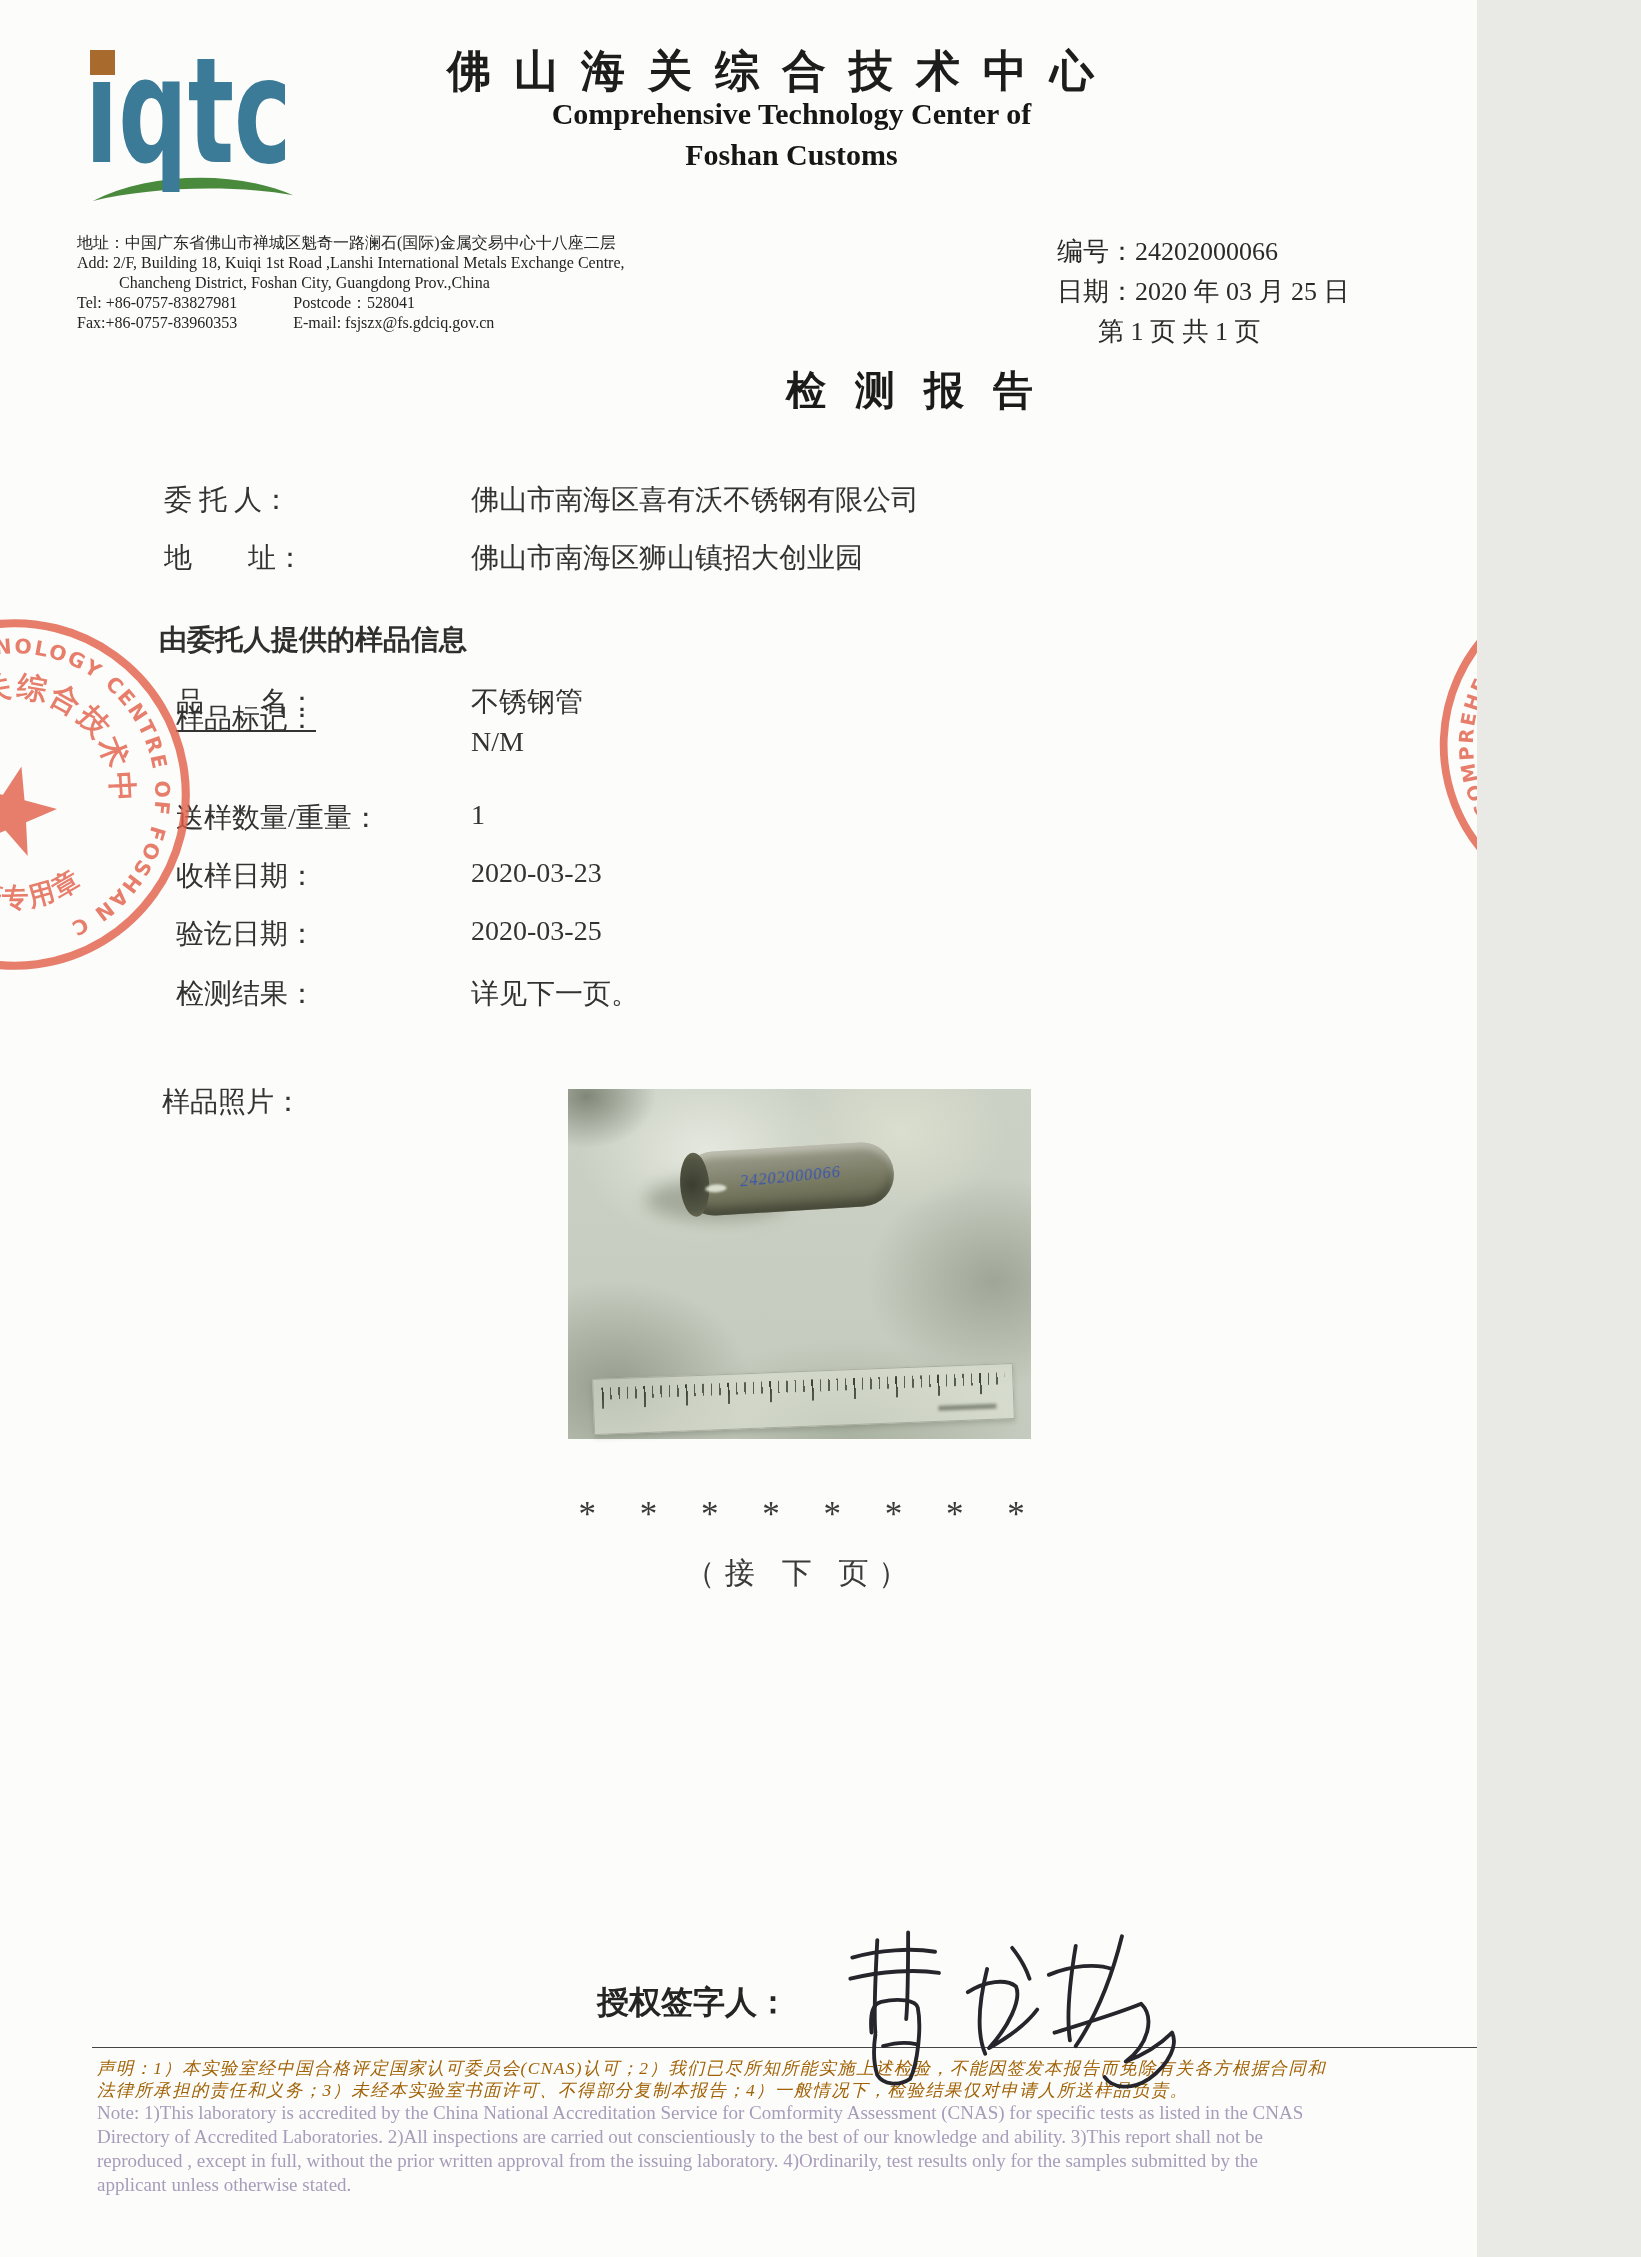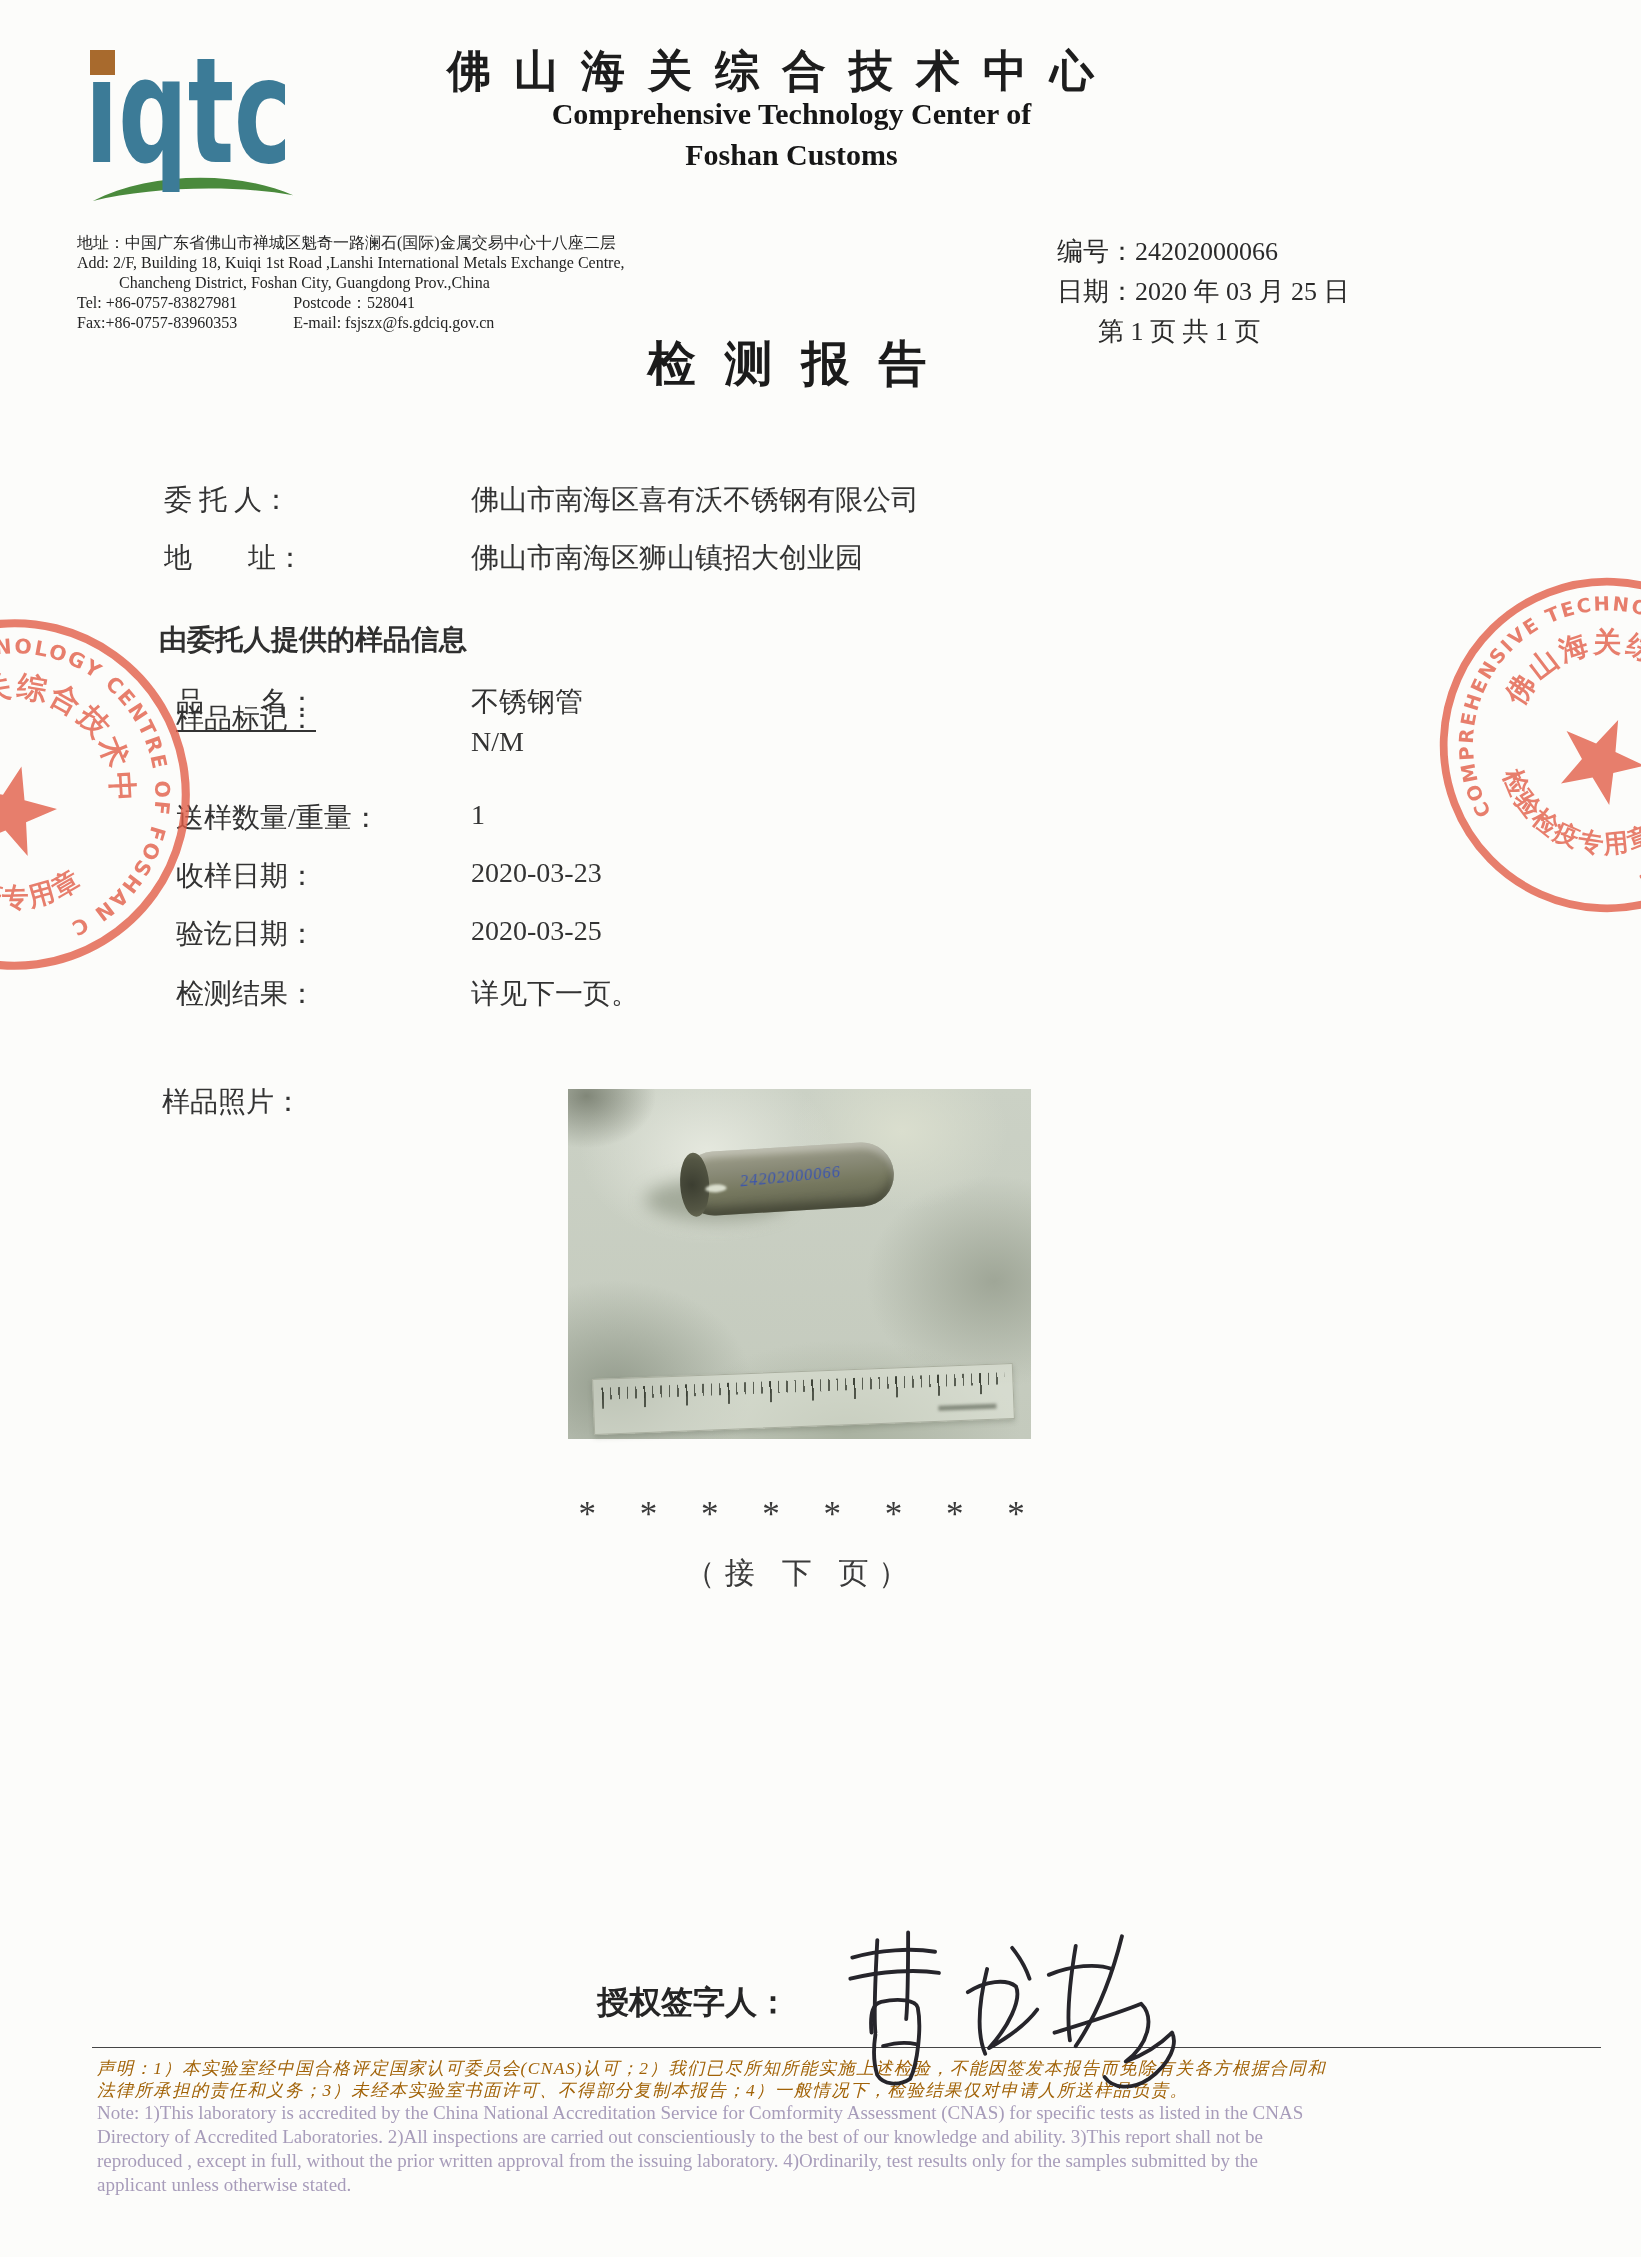--- a/index.html
+++ b/index.html
@@ -1,17 +1,17 @@
 <!DOCTYPE html>
 <html><head>
 <meta charset="utf-8">
 <style>
   html,body{margin:0;padding:0;background:#e9e9e6;}
   #page{
-    position:relative; width:1641px; height:2257px;
+    position:relative; width:1477px; height:2257px;
     background:#fcfcfa; overflow:hidden;
     font-family:"Liberation Serif","DejaVu Serif",serif;
     color:#2e2e2e;
   }
   .abs{position:absolute;}
 
   
   .logo-text{
     left:85px; top:39px; font-family:"DejaVu Sans",sans-serif;
     font-weight:bold; font-size:97px; line-height:1;
@@ -35,22 +35,22 @@
   }
 
   .addr-block{left:77px; top:233px; font-size:16px; line-height:20px; color:#242424; z-index:3;}
   .addr-block .indent{padding-left:42px;}
   .addr-block .gap{display:inline-block; margin-left:56px;}
 
   .meta-block{left:1057px; top:232px; font-size:26px; line-height:40px; color:#2a2a2a;}
   .meta-block .indent{padding-left:41px;}
 
   .report-title{
-    left:541px; top:332px; width:521px; text-align:center;
-    font-size:48px; font-weight:700; letter-spacing:29px; color:#1b1b1b;
+    left:541px; top:363px; width:521px; text-align:right;
+    font-size:40px; font-weight:700; letter-spacing:29px; color:#1b1b1b;
   }
 
   
   .frow{font-size:28px; color:#333; z-index:3;}
   .flabel{position:absolute; white-space:pre;}
   .fvalue{position:absolute; left:439px; white-space:pre;margin-left:32px;}
   .sec-heading{left:159px; top:621px; font-size:28px; font-weight:600; color:#2f2f2f; z-index:3;font-family:Liberation Serif, serif;}
 
   
   .photo{

